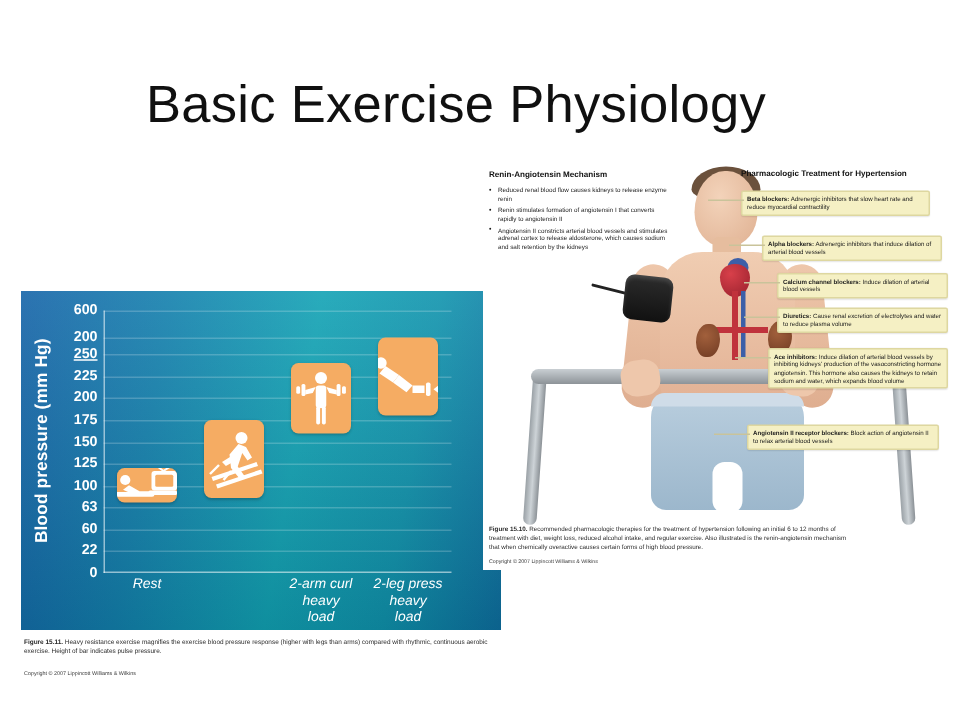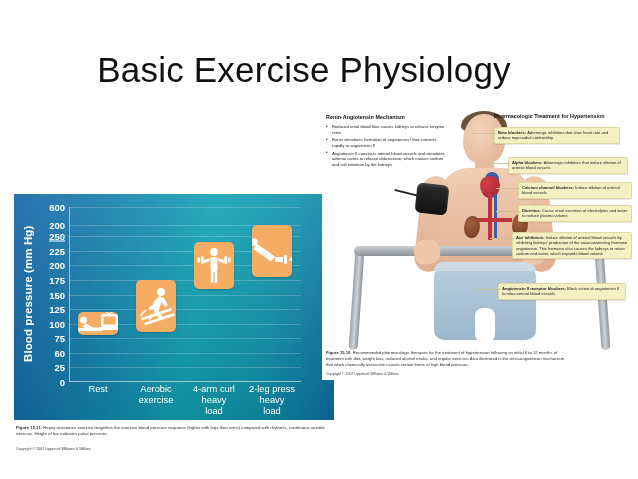--- a/index.html
+++ b/index.html
@@ -89,20 +89,21 @@
   .bar svg{position:absolute;left:50%;top:50%;transform:translate(-50%,-50%);}
   .xtick{
     position:absolute;
     top:190px;
     color:#ffffff;
     font-size:9.3px;
     font-weight:normal;
     text-align:center;
     line-height:11.2px;
     white-space:pre-line;
+    font-style:italic;
   }
   #fig-caption-left{
     position:absolute;
     left:2px; top:231px; width:314px;
     color:#2a2a2a;
     font-size:4.3px;
     line-height:6.0px;
     text-align:left;
   }
   #fig-caption-left b{font-weight:bold;}
@@ -294,25 +295,25 @@
   <div id="chart-panel">
 
     <div id="y-axis-title">Blood pressure (mm Hg)</div>
 
     <div id="plot-area">
       <div id="axis-line-y"></div>
       <div id="axis-line-x"></div>
 
     <div class="ytick" style="top: 175px;">0</div>
         <div class="gridline" style="top: 160.417px;"></div>
-        <div class="ytick" style="top: 160.417px;">25</div>
+        <div class="ytick" style="top: 160.417px;">22</div>
         <div class="gridline" style="top: 145.833px;"></div>
         <div class="ytick" style="top: 145.833px;">60</div>
         <div class="gridline" style="top: 131.25px;"></div>
-        <div class="ytick" style="top: 131.25px;">75</div>
+        <div class="ytick" style="top: 131.25px;">63</div>
         <div class="gridline" style="top: 116.667px;"></div>
         <div class="ytick" style="top: 116.667px;">100</div>
         <div class="gridline" style="top: 102.083px;"></div>
         <div class="ytick" style="top: 102.083px;">125</div>
         <div class="gridline" style="top: 87.5px;"></div>
         <div class="ytick" style="top: 87.5px;">150</div>
         <div class="gridline" style="top: 72.9167px;"></div>
         <div class="ytick" style="top: 72.9167px;">175</div>
         <div class="gridline" style="top: 58.3333px;"></div>
         <div class="ytick" style="top: 58.3333px;">200</div>
@@ -358,23 +359,21 @@
       <circle cx="5" cy="5" r="3.8"></circle>
       <path d="M8 7 l9 6 l-4 5 l-9 -6 z"></path>
       <path d="M17 13 l9 7 l-4 4.5 l-9 -6.5 z"></path>
       <path d="M26 20 l8 0 l0 5 l-8 0 z"></path>
       <rect x="35" y="18" width="3" height="9" rx="1.2"></rect>
       <path d="M40 22.5 l5 -4 l0 8 z"></path>
     </svg></span></div>
       </div>
 
   <div class="xtick" style="left: 55px; width: 58px;">Rest</div>
-      <div class="xtick" style="left: 113px; width: 58px;">Aerobic
-exercise</div>
-      <div class="xtick" style="left: 171px; width: 58px;">4-arm curl
+      <div class="xtick" style="left: 171px; width: 58px;">2-arm curl
 heavy
 load</div>
       <div class="xtick" style="left: 229px; width: 58px;">2-leg press
 heavy
 load</div>
     </div>
 
   <div id="fig-caption-left">
     <b>Figure 15.11.</b><span> Heavy resistance exercise magnifies the exercise blood pressure response (higher with legs than arms) compared with rhythmic, continuous aerobic exercise. Height of bar indicates pulse pressure.</span>
   </div>

